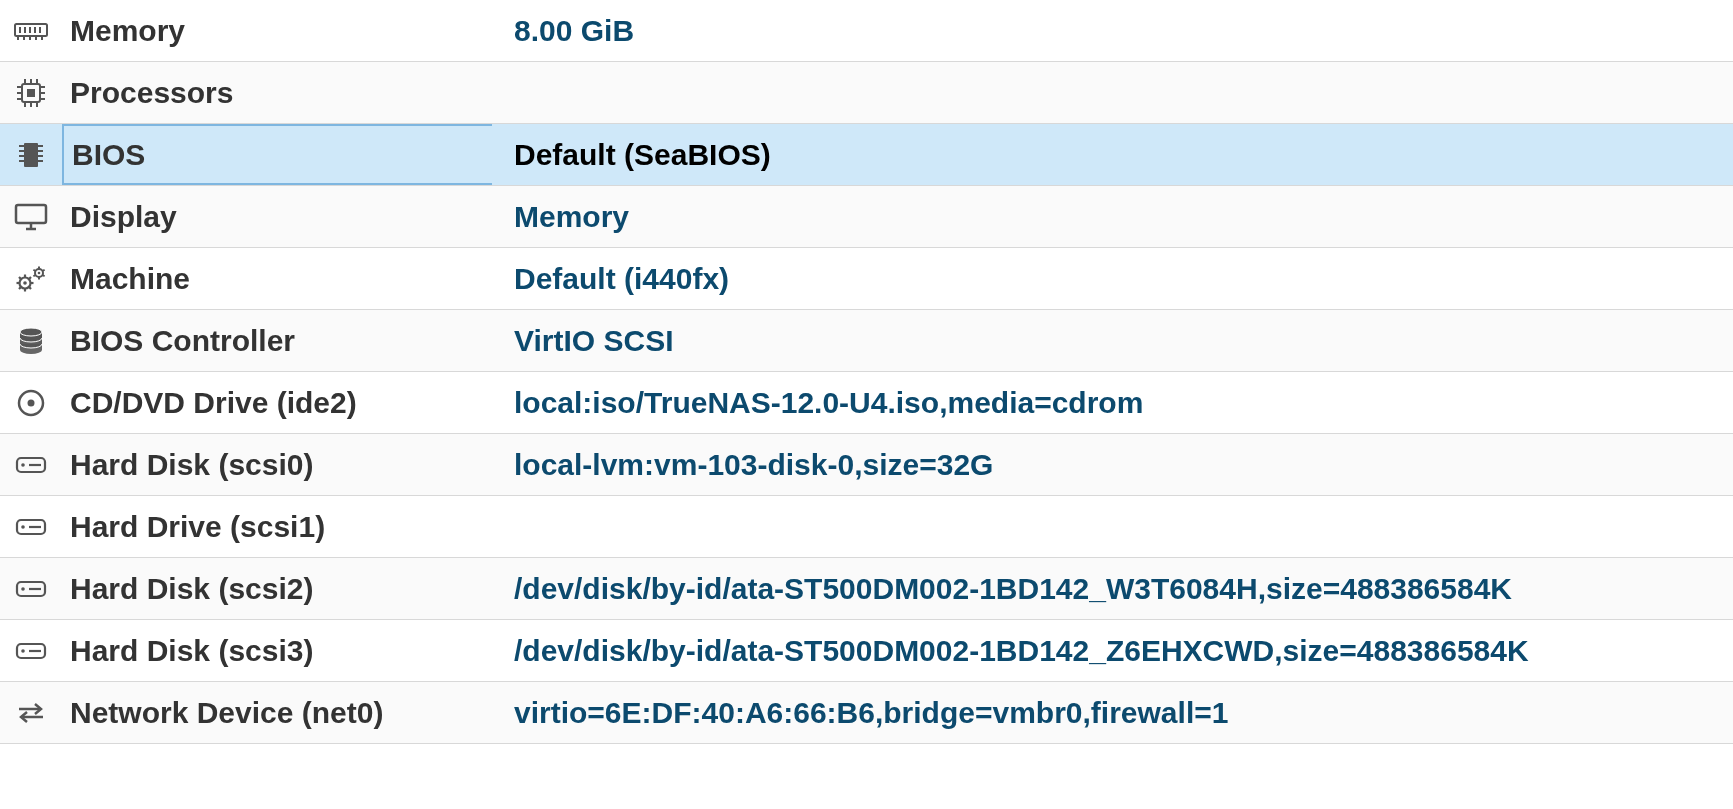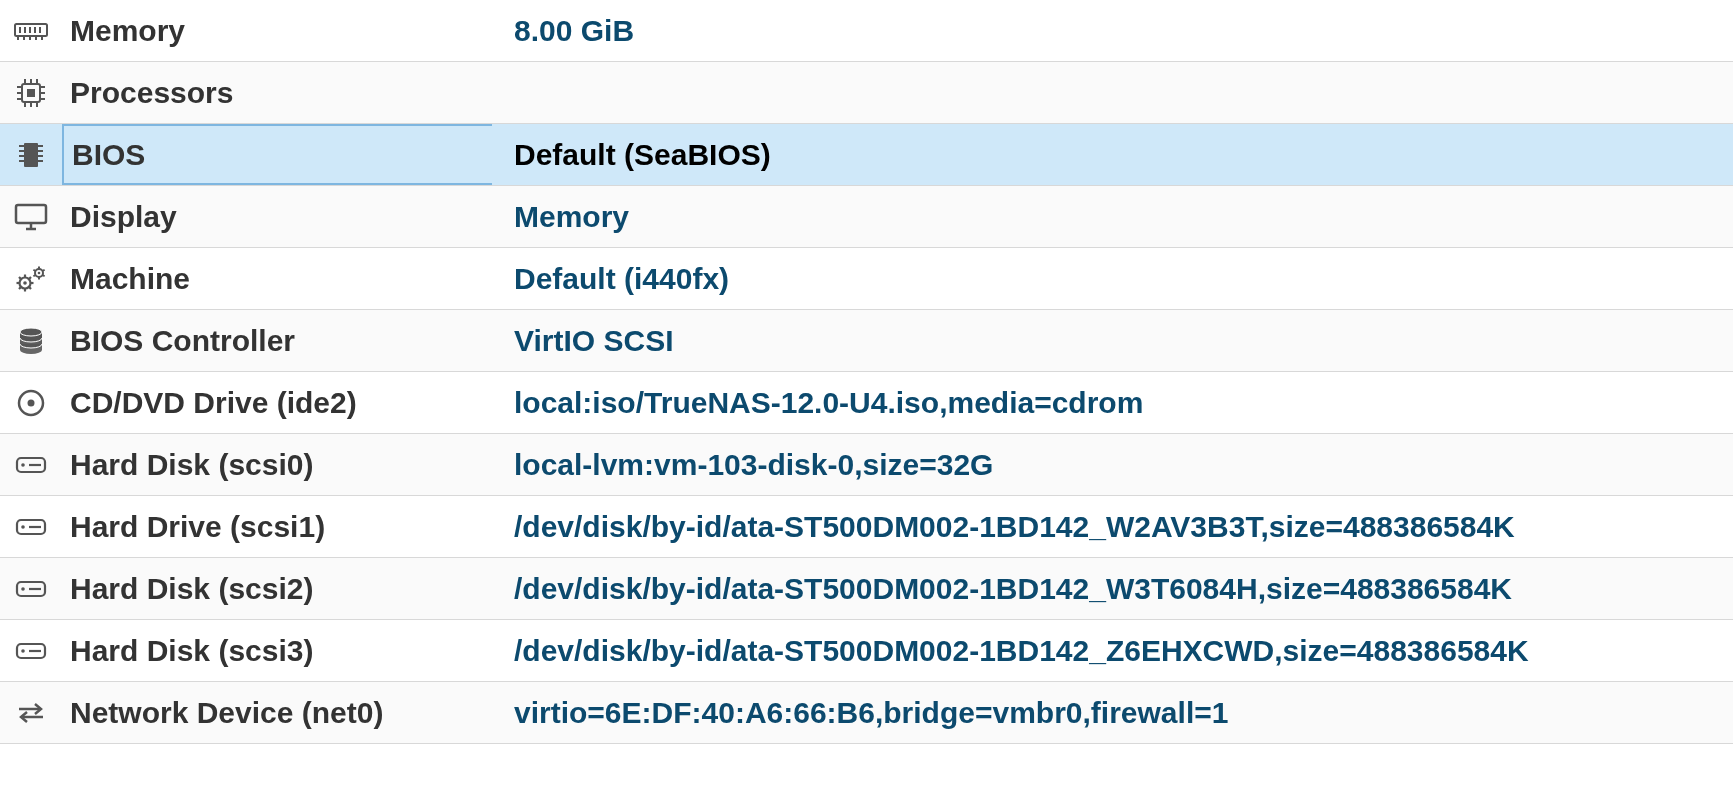--- a/index.html
+++ b/index.html
@@ -217,21 +217,20 @@
     </div>
     <div class="row">
       <div class="icon-cell">
         <svg width="32" height="24" viewBox="0 0 32 24">
         <rect x="2" y="5" width="28" height="14" rx="4" fill="none" stroke="#555" stroke-width="2.2"></rect>
         <circle cx="8" cy="12" r="1.8" fill="#555"></circle>
         <line x1="14" y1="12" x2="26" y2="12" stroke="#555" stroke-width="2.2"></line>
       </svg>
       </div>
       <div class="label-cell">Hard Drive (scsi1)</div>
-      <div class="value-cell">/dev/disk/by-id/ata-ST500DM002-1BD142_W2AV3B3T,size=488386584K</div>
     </div>
     <div class="row alt">
       <div class="icon-cell">
         <svg width="32" height="24" viewBox="0 0 32 24">
         <rect x="2" y="5" width="28" height="14" rx="4" fill="none" stroke="#555" stroke-width="2.2"></rect>
         <circle cx="8" cy="12" r="1.8" fill="#555"></circle>
         <line x1="14" y1="12" x2="26" y2="12" stroke="#555" stroke-width="2.2"></line>
       </svg>
       </div>
       <div class="label-cell">Hard Disk (scsi2)</div>

